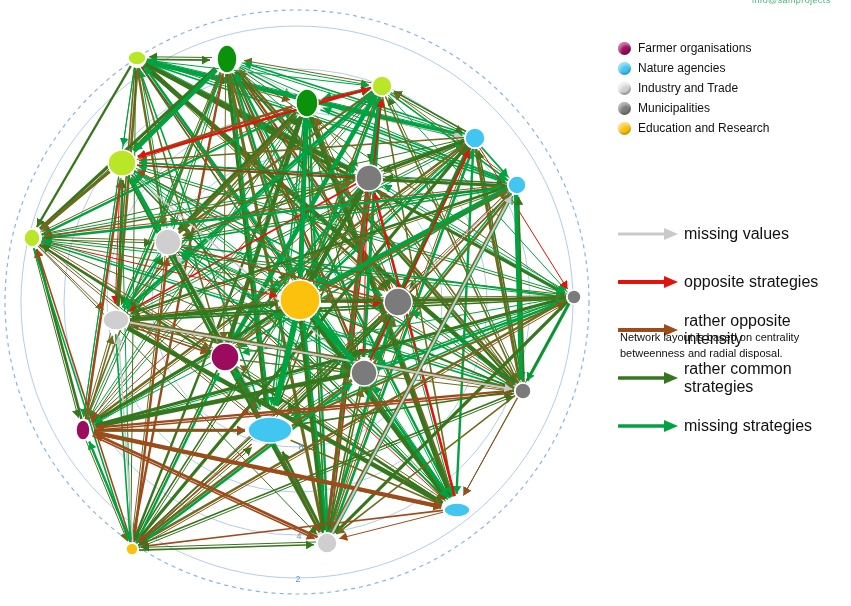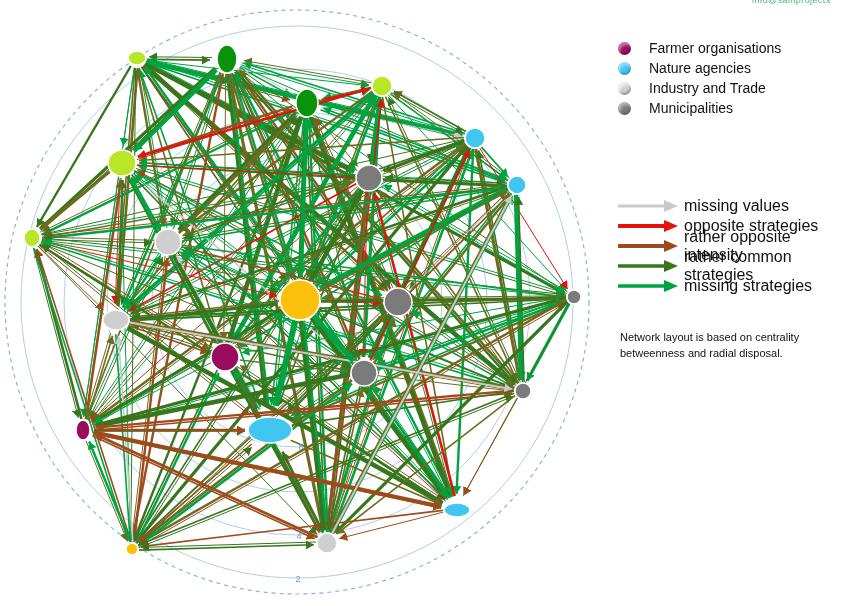--- a/index.html
+++ b/index.html
@@ -8,22 +8,22 @@
   #net{position:absolute;left:0;top:0;}
   #watermark{position:absolute;left:752px;top:-5px;font-size:9px;color:#4db37a;
              letter-spacing:.4px;white-space:nowrap;}
   #sidebar{position:absolute;left:612px;top:0;width:239px;height:606px;}
   .legend-block{position:absolute;left:6px;}
   #node-legend{top:38px;}
   #link-legend{top:196px;}
   .lrow{display:flex;align-items:center;height:20px;}
   .dot{width:13px;height:13px;border-radius:50%;margin-right:7px;flex:0 0 13px;
        box-shadow:inset 2px 3px 3px rgba(255,255,255,.45), inset -1px -2px 2px rgba(0,0,0,.22);}
-  .lrow .txt{font-size:14px;line-height:13px;margin-left:11px;}
-  .arow{display:flex;align-items:center;height:20px;}
+  .lrow .txt{font-size:12px;line-height:13px;}
+  .arow{display:flex;align-items:center;height:20px;margin-top:28px;}
   .arow svg{margin-right:4px;flex:0 0 62px;}
   #captions{position:absolute;left:8px;top:330px;width:224px;}
   #captions p{font-size:11px;line-height:15.5px;margin:0 16px 15px 0;}
 </style>
 </head>
 <body>
 
 <div id="stage">
   <svg id="net" width="612" height="606">
       <defs>
@@ -437,20 +437,24 @@
           <span class="txt">Nature agencies</span>
         </div>
         <div class="lrow">
           <span class="dot" style="background: rgb(207, 207, 207); box-shadow: rgba(255, 255, 255, 0.7) 2px 3px 3px inset, rgba(0, 0, 0, 0.28) -1px -2px 2px inset;"></span>
           <span class="txt">Industry and Trade</span>
         </div>
         <div class="lrow">
           <span class="dot" style="background: rgb(123, 123, 123);"></span>
           <span class="txt">Municipalities</span>
         </div>
+        <div class="lrow">
+          <span class="dot" style="background: rgb(252, 193, 13);"></span>
+          <span class="txt">Education and Research</span>
+        </div>
       </div>
     <div id="link-legend" class="legend-block">
         <div class="arow">
           <svg width="62" height="14">
             <line x1="1" y1="7" x2="47" y2="7" stroke="#c9c9c9" stroke-width="3" stroke-linecap="round"></line>
             <polygon points="46,1 60,7 46,13" fill="#c9c9c9"></polygon>
           </svg>
           <span class="txt">missing values</span>
         </div>
         <div class="arow">

